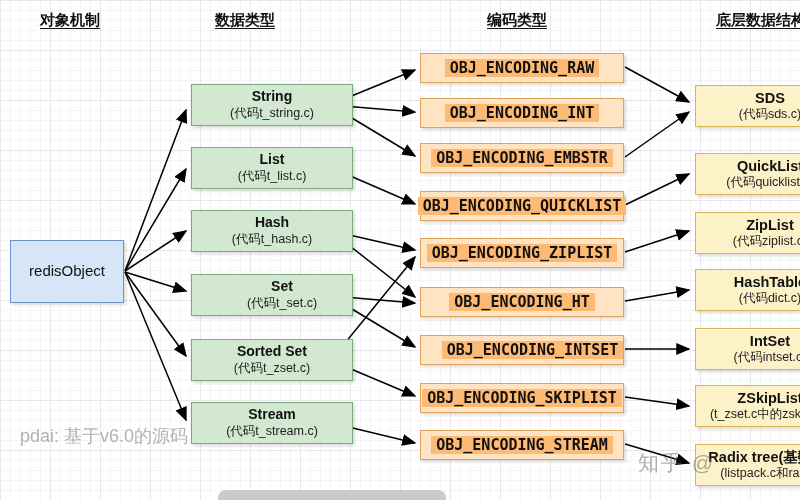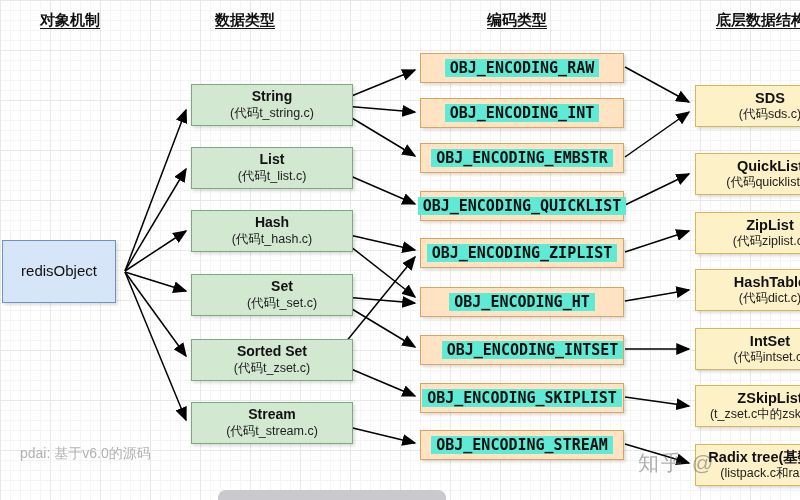--- a/index.html
+++ b/index.html
@@ -23,28 +23,28 @@
     display:flex;flex-direction:column;align-items:center;justify-content:center;
     box-shadow:2px 2px 3px rgba(0,0,0,0.14);text-align:center;line-height:1.25;
   }
   .root{background:#d6e5f8;border-color:#6f93c4;font-size:15px;color:#111;}
   .dtype{background:#d2e8d0;border-color:#80a87e;width:162px;height:42px;left:191px;}
   .dtype .t{font-weight:bold;font-size:14px;color:#111;}
   .dtype .s{font-size:12.5px;color:#222;}
   .enc{background:#ffe3c2;border-color:#dca45c;width:204px;height:30px;left:420px;}
   .enc .lbl{
     font-family:"DejaVu Sans Mono","Liberation Mono",monospace;
-    font-weight:bold;font-size:15px;color:#111;background:#5eead4;padding:0 5px;white-space:nowrap;
+    font-weight:bold;font-size:15px;color:#111;background:#fdba74;padding:0 5px;white-space:nowrap;
   }
   .struct{background:#fdf1c8;border-color:#d6b656;width:150px;height:42px;left:695px;}
   .struct .t{font-weight:bold;font-size:14.5px;color:#111;white-space:nowrap;}
   .struct .s{font-size:12.5px;color:#222;white-space:nowrap;}
   .edges{position:absolute;left:0;top:0;pointer-events:none;}
   .edges line{stroke:#000;stroke-width:1.5;}
-  .footer-note{position:absolute;left:20px;top:445px;font-size:14px;color:#b2b2b2;white-space:nowrap;}
+  .footer-note{position:absolute;left:20px;top:424px;font-size:18px;color:#b2b2b2;white-space:nowrap;}
   .bottom-bar{
     position:absolute;left:218px;top:490px;width:228px;height:14px;
     background:#c9c9ce;border-radius:8px 8px 0 0;
   }
   .watermark{
     position:absolute;left:638px;top:449px;font-size:21px;letter-spacing:2px;
     color:#6e6e6e;opacity:.55;white-space:nowrap;z-index:5;filter:blur(.4px);
   }
 </style>
 </head>
@@ -84,21 +84,21 @@
   <line x1="625" y1="349" x2="689" y2="349" marker-end="url(#ah)"></line>
   <line x1="625" y1="397" x2="689" y2="406" marker-end="url(#ah)"></line>
   <line x1="625" y1="444" x2="689" y2="463" marker-end="url(#ah)"></line>
 </svg>
 
 <div class="hdr" style="left:40px;top:11px;">对象机制</div>
 <div class="hdr" style="left:215px;top:11px;">数据类型</div>
 <div class="hdr" style="left:487px;top:11px;">编码类型</div>
 <div class="hdr" style="left:716px;top:11px;">底层数据结构</div>
 
-<div class="box root" style="left:2px;top:240px;width:114px;height:63px;">
+<div class="box root" style="left:10px;top:240px;width:114px;height:63px;">
   <span>redisObject</span>
 </div>
 
 <div class="box dtype" style="top:84px;">
   <span class="t">String</span>
   <span class="s">(代码t_string.c)</span>
 </div>
 <div class="box dtype" style="top:147px;">
   <span class="t">List</span>
   <span class="s">(代码t_list.c)</span>

